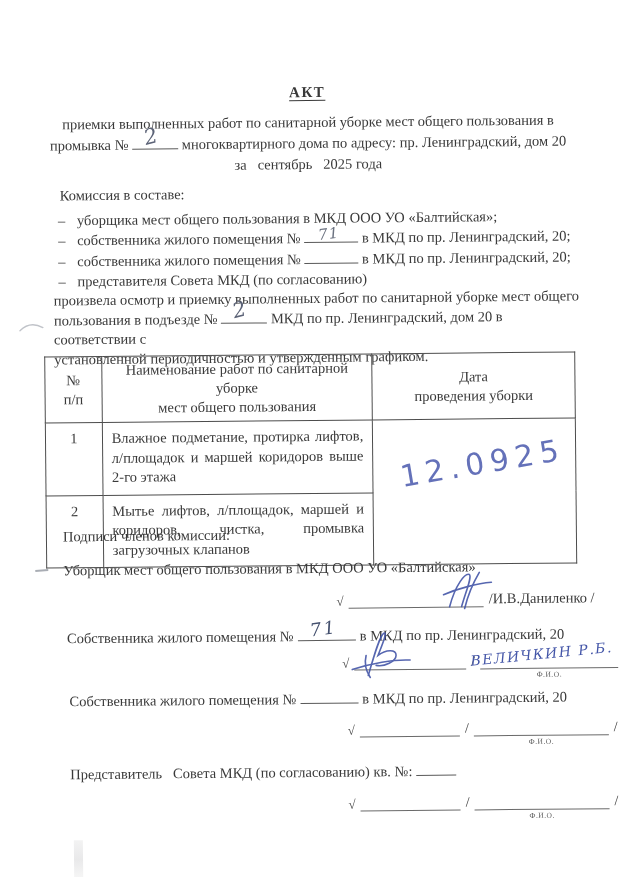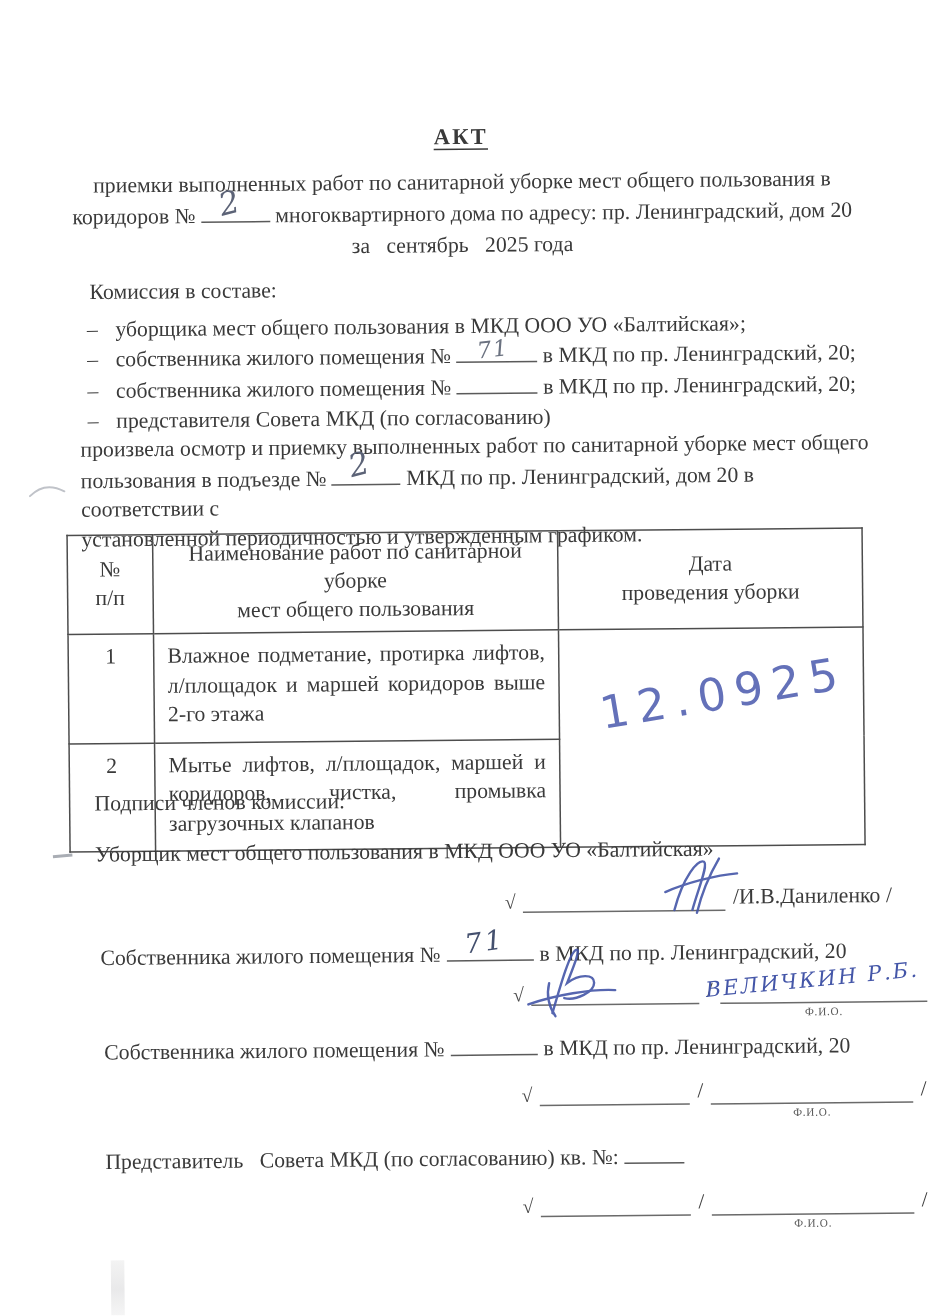--- a/index.html
+++ b/index.html
@@ -88,21 +88,21 @@
 <body>
 
 <div class="page">
   <div class="tilt">
 
     <div class="abs title">АКТ</div>
 
     <div class="abs intro">
       <div>приемки выполненных работ по санитарной уборке мест общего пользования в</div>
       <div>
-        <span>коридоров №</span>
+        <span>промывка №</span>
         <span class="blank w46"><span class="hw hw-two">2</span></span>
         <span>многоквартирного дома по адресу: пр. Ленинградский, дом 20</span>
       </div>
       <div>за&nbsp;&nbsp; сентябрь&nbsp;&nbsp; 2025 года</div>
     </div>
 
     <div class="abs komis">Комиссия в составе:</div>
 
     <div class="abs list">
       <div class="li">

